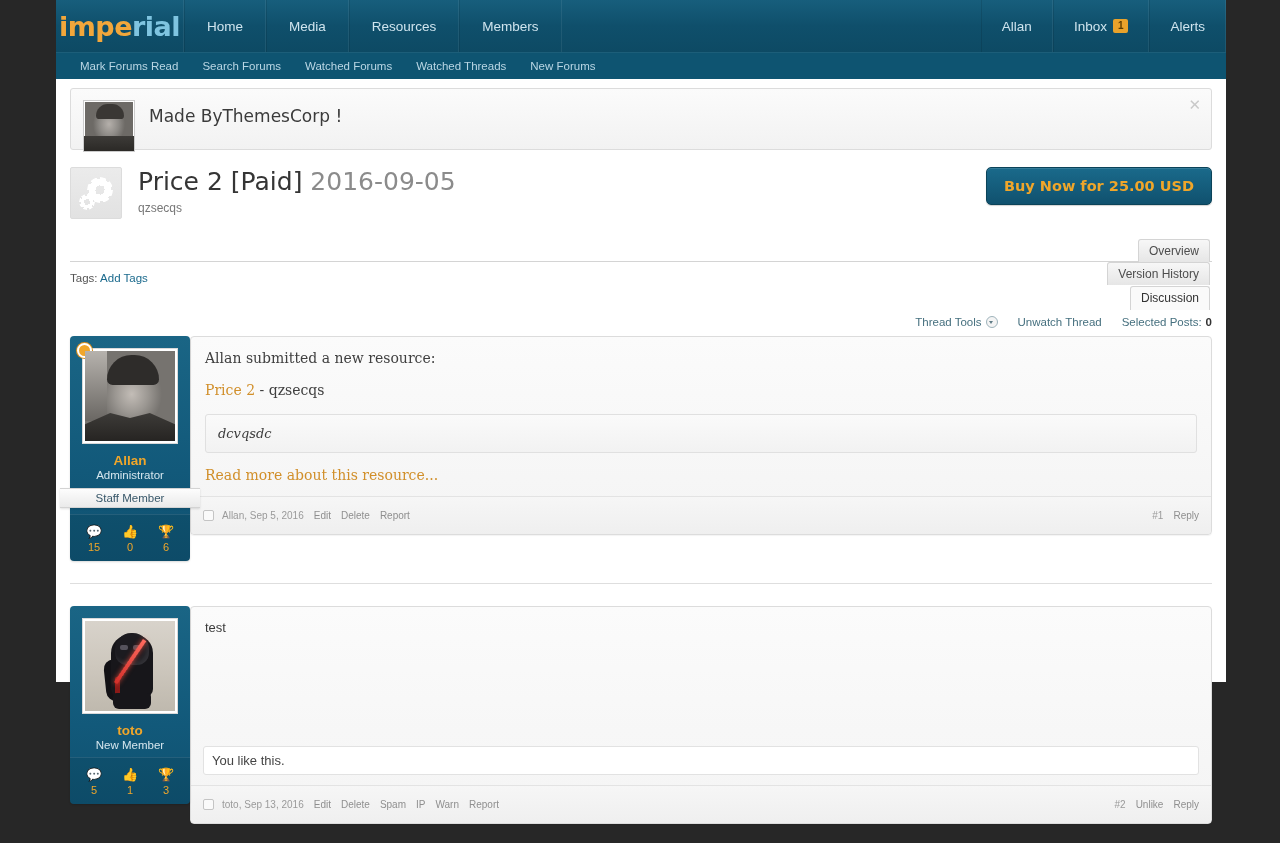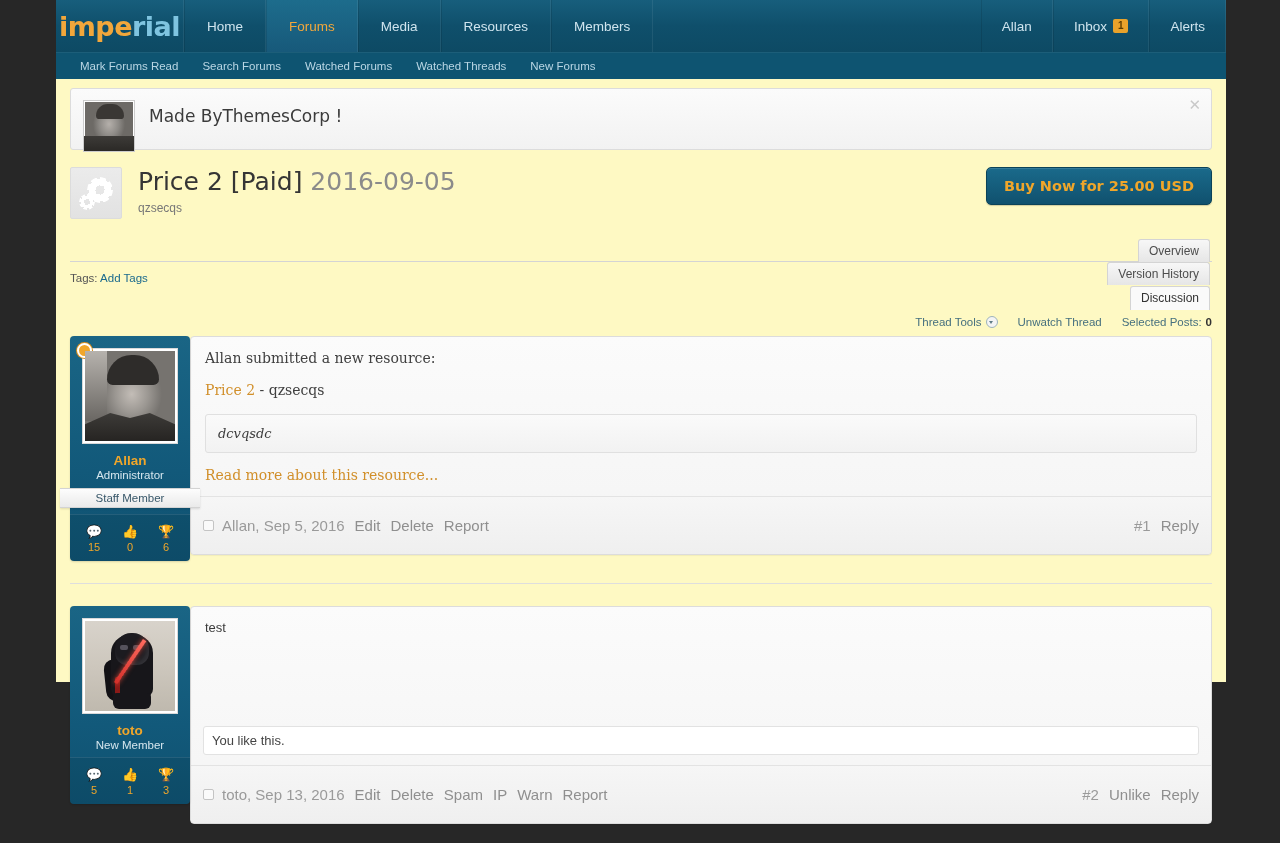--- a/index.html
+++ b/index.html
@@ -6,21 +6,21 @@
   html, body {
     width: 1280px; height: 843px;
     background: #272727;
     font-family: "Liberation Sans", sans-serif;
     overflow: hidden;
   }
   .page {
     position: absolute;
     left: 56px; top: 0;
     width: 1170px; height: 682px;
-    background: #fef9c3;
+    background: #ffffff;
   }
   .page-bottom-rule {
     position: absolute; left: 0; top: 838px; width: 1280px; height: 5px;
     background: #272727;
   }
 
   
   .navbar {
     height: 52px;
     background: linear-gradient(to bottom, #175e7c 0%, #0f4f6b 50%, #0d4a64 100%);
@@ -305,22 +305,22 @@
   .plain-text { font-size: 13px; color: #3b3b3b; }
   .like-bar {
     margin: 0 12px 10px 12px;
     border: 1px solid #e2e2e2; border-radius: 3px; background: #fff;
     font-size: 13px; color: #444; padding: 6px 8px;
   }
   .postfoot {
     border-top: 1px solid #e3e3e3;
     background: linear-gradient(to bottom, #f6f6f6, #efefef);
     border-radius: 0 0 4px 4px;
-    padding: 20px 12px; display: flex; align-items: center;
-    font-size: 15px; color: #8a8a8a;
+    padding: 13px 12px; display: flex; align-items: center;
+    font-size: 10px; color: #8a8a8a;
   }
   .pf-check {
     width: 11px; height: 11px; border: 1px solid #c4c4c4; border-radius: 2px;
     background: #fafafa; margin-right: 8px; flex: none; cursor: pointer;
   }
   .pf-link { color: #8f8f8f; margin-left: 10px; cursor: pointer; }
   .pf-meta { color: #9a9a9a; }
   .pf-right { margin-left: auto; display: flex; align-items: center; }
   .pf-num { color: #9a9a9a; margin-left: 10px; }
 </style>
@@ -331,23 +331,20 @@
 
   <div class="navbar">
     <div class="logo-cell">
       <div class="logo">
         <span class="a">impe</span><span class="b">rial</span>
       </div>
     </div>
     <div class="nav-links">
       <div class="nav-item">
           <span>Home</span>
-        </div>
-      <div class="nav-item active">
-          <span>Forums</span>
         </div>
       <div class="nav-item">
           <span>Media</span>
         </div>
       <div class="nav-item">
           <span>Resources</span>
         </div>
       <div class="nav-item">
           <span>Members</span>
         </div>

